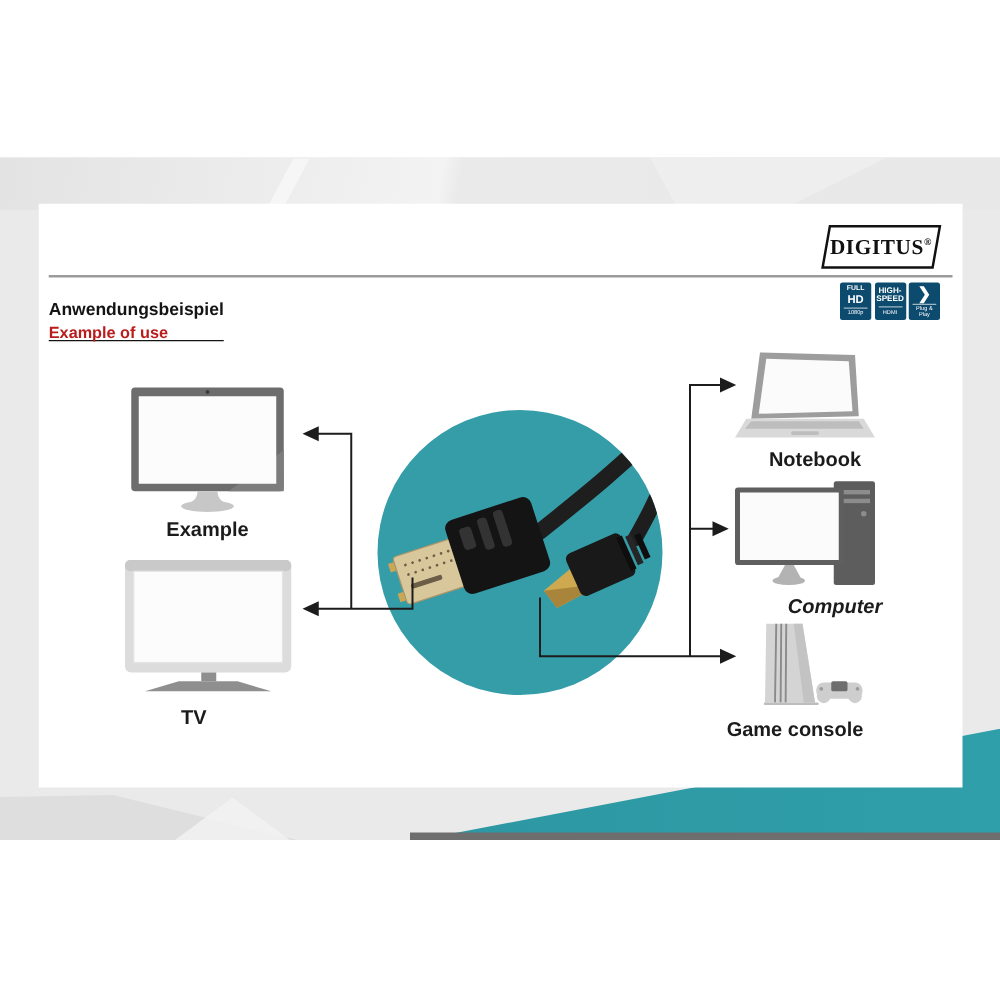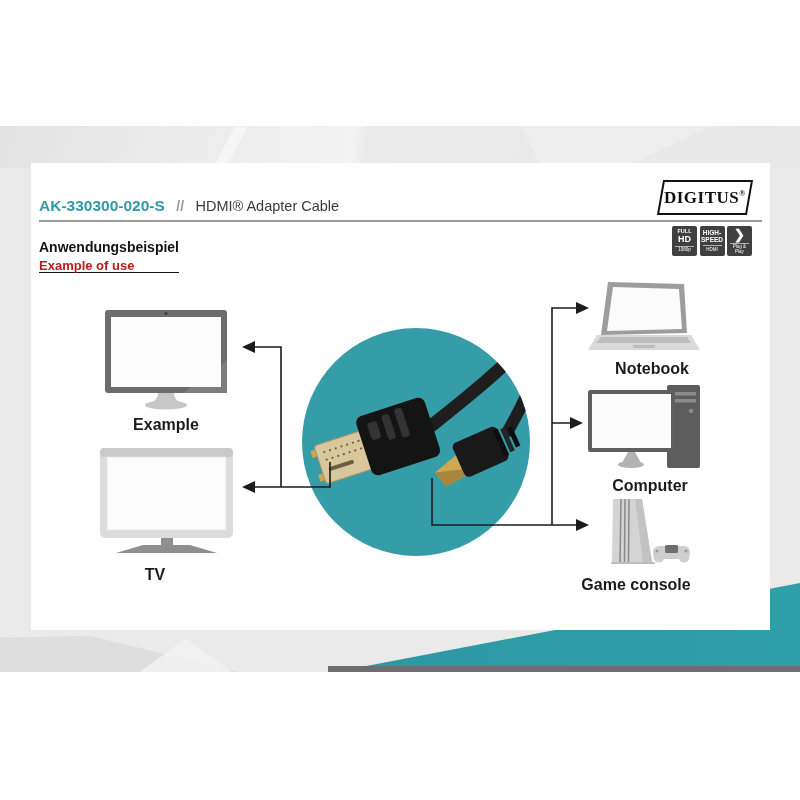--- a/index.html
+++ b/index.html
@@ -33,42 +33,42 @@
      font-size:17px;color:#111;letter-spacing:.5px;white-space:nowrap;}
   .logo-reg{font-size:8px;vertical-align:super;}
 
   .header-line{position:absolute;left:8px;top:34px;white-space:nowrap;}
   .prod-code{color:#2d9aa5;font-weight:bold;font-size:15.5px;}
   .prod-sep{color:#9a9a9a;font-size:14px;margin:0 7px;font-weight:bold;}
   .prod-name{color:#3a3a3a;font-size:14.5px;}
   .rule{position:absolute;left:8px;top:57px;width:723px;height:2px;background:#9b9b9b;}
 
   .badges{position:absolute;left:641px;top:63px;display:flex;gap:2.5px;}
-  .badge{width:25px;height:30px;background:#404040;border-radius:2px;color:#fff;
+  .badge{width:25px;height:30px;background:#0c4a6e;border-radius:2px;color:#fff;
      display:flex;flex-direction:column;align-items:center;justify-content:center;
      text-align:center;line-height:1;}
   .b-l1{font-size:5.5px;font-weight:bold;}
   .b-l2{font-size:9px;font-weight:bold;}
   .b2 .b-l1,.b2 .b-l2{font-size:6.5px;font-weight:bold;}
   .b-sub{font-size:4.5px;margin-top:2px;border-top:.5px solid rgba(255,255,255,.6);
      padding-top:1.5px;width:19px;}
   .b-icon{font-size:13px;font-weight:bold;line-height:1;}
 
   .h-de{position:absolute;left:8px;top:76px;font-size:14px;font-weight:bold;color:#141414;
      border-bottom:1.5px solid #141414;padding-bottom:17px;}
   .h-en{position:absolute;left:8px;top:95px;font-size:13px;font-weight:bold;color:#b91c1c;}
 
   .diagram{position:absolute;left:0;top:117px;width:739px;height:350px;}
   .diagram svg{position:absolute;left:0;top:0;}
   .dev-label{position:absolute;transform:translateX(-50%);font-weight:bold;font-size:16px;
      color:#1b1b1b;white-space:nowrap;text-align:center;}
   .lbl-monitor{left:135px;top:136px;}
   .lbl-tv{left:124px;top:286px;}
   .lbl-notebook{left:621px;top:80px;}
-  .lbl-computer{left:619px;top:197px;}
+  .lbl-computer{left:637px;top:197px;font-style:italic;}
   .lbl-game{left:605px;top:296px;}
 </style>
 </head>
 <body>
 
 <div class="page">
 
   <div class="gray-frame">
     <div class="deco band-top-grad"></div>
     <div class="deco band-slash"></div>
@@ -78,25 +78,20 @@
     <div class="deco teal-wedge"></div>
     <div class="deco dark-bar"></div>
   </div>
 
   <div class="card">
 
     <div class="logo-box">
       <span class="logo-text"><span>DIGITUS</span><sup class="logo-reg">®</sup></span>
     </div>
 
-    <div class="header-line">
-      <span class="prod-code">AK-330300-020-S</span>
-      <span class="prod-sep">//</span>
-      <span class="prod-name">HDMI® Adapter Cable</span>
-    </div>
     <div class="rule"></div>
 
     <div class="badges">
       <div class="badge b1">
         <div class="b-l1">FULL</div>
         <div class="b-l2">HD</div>
         <div class="b-sub">1080p</div>
       </div>
       <div class="badge b2">
         <div class="b-l1">HIGH-</div>

